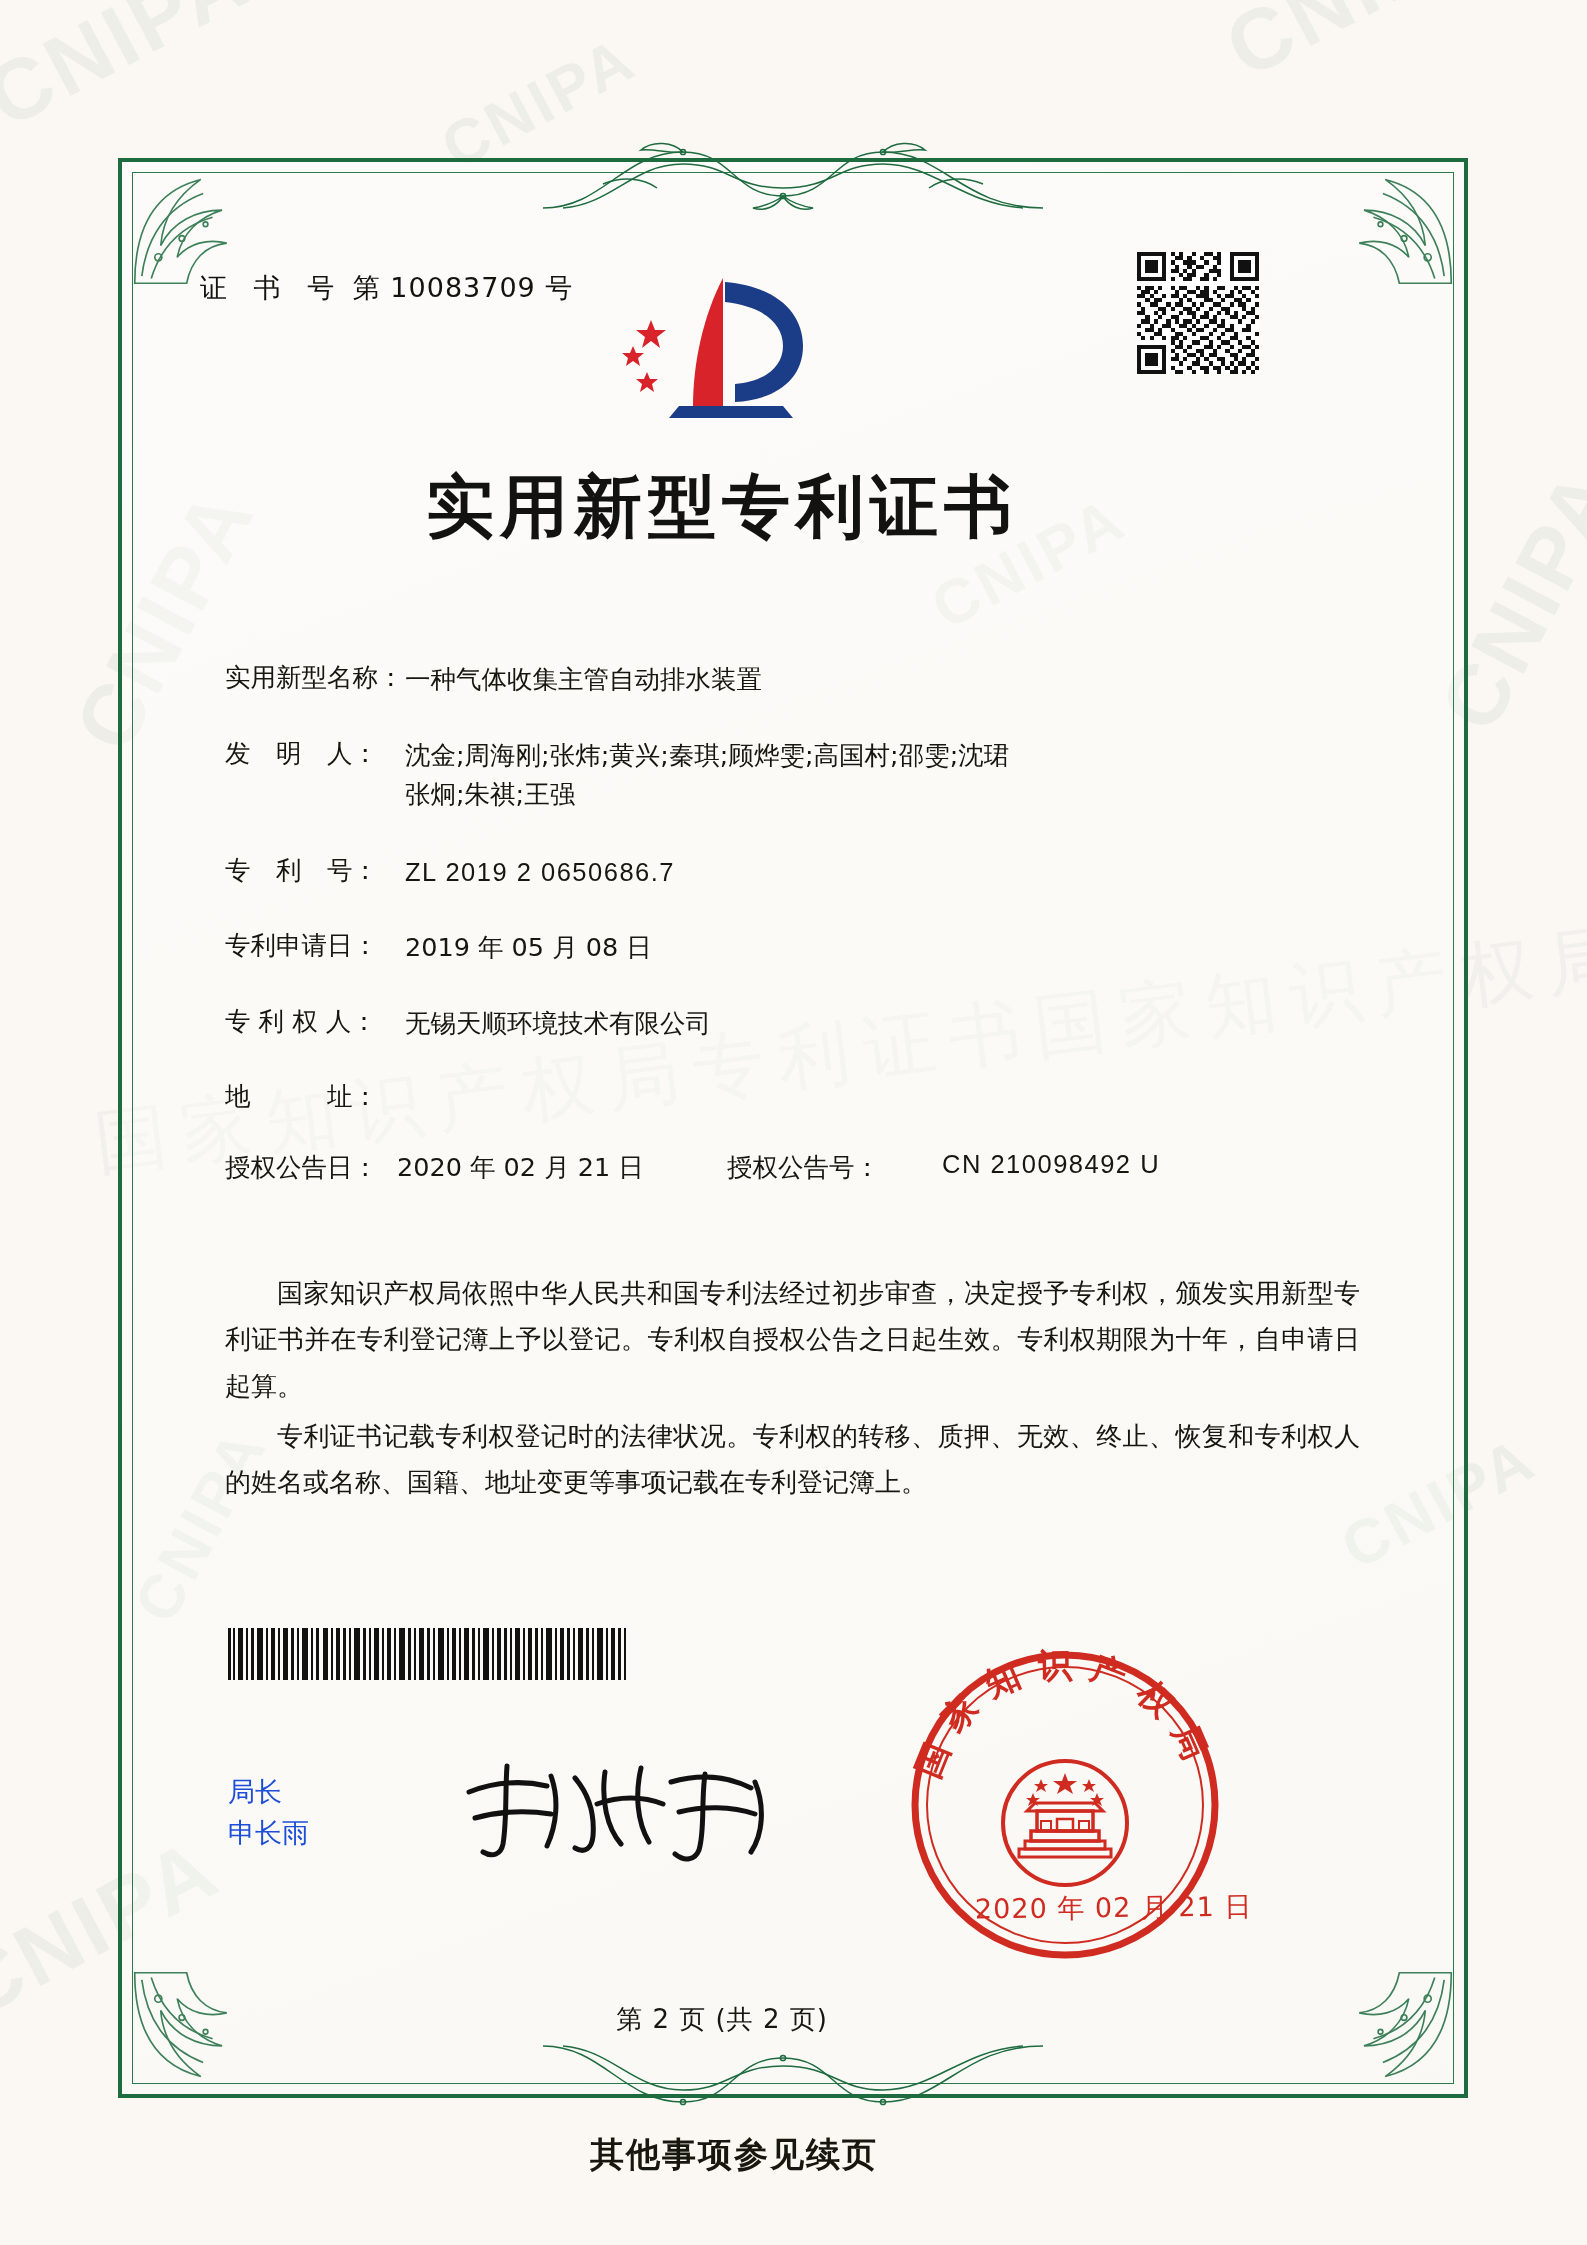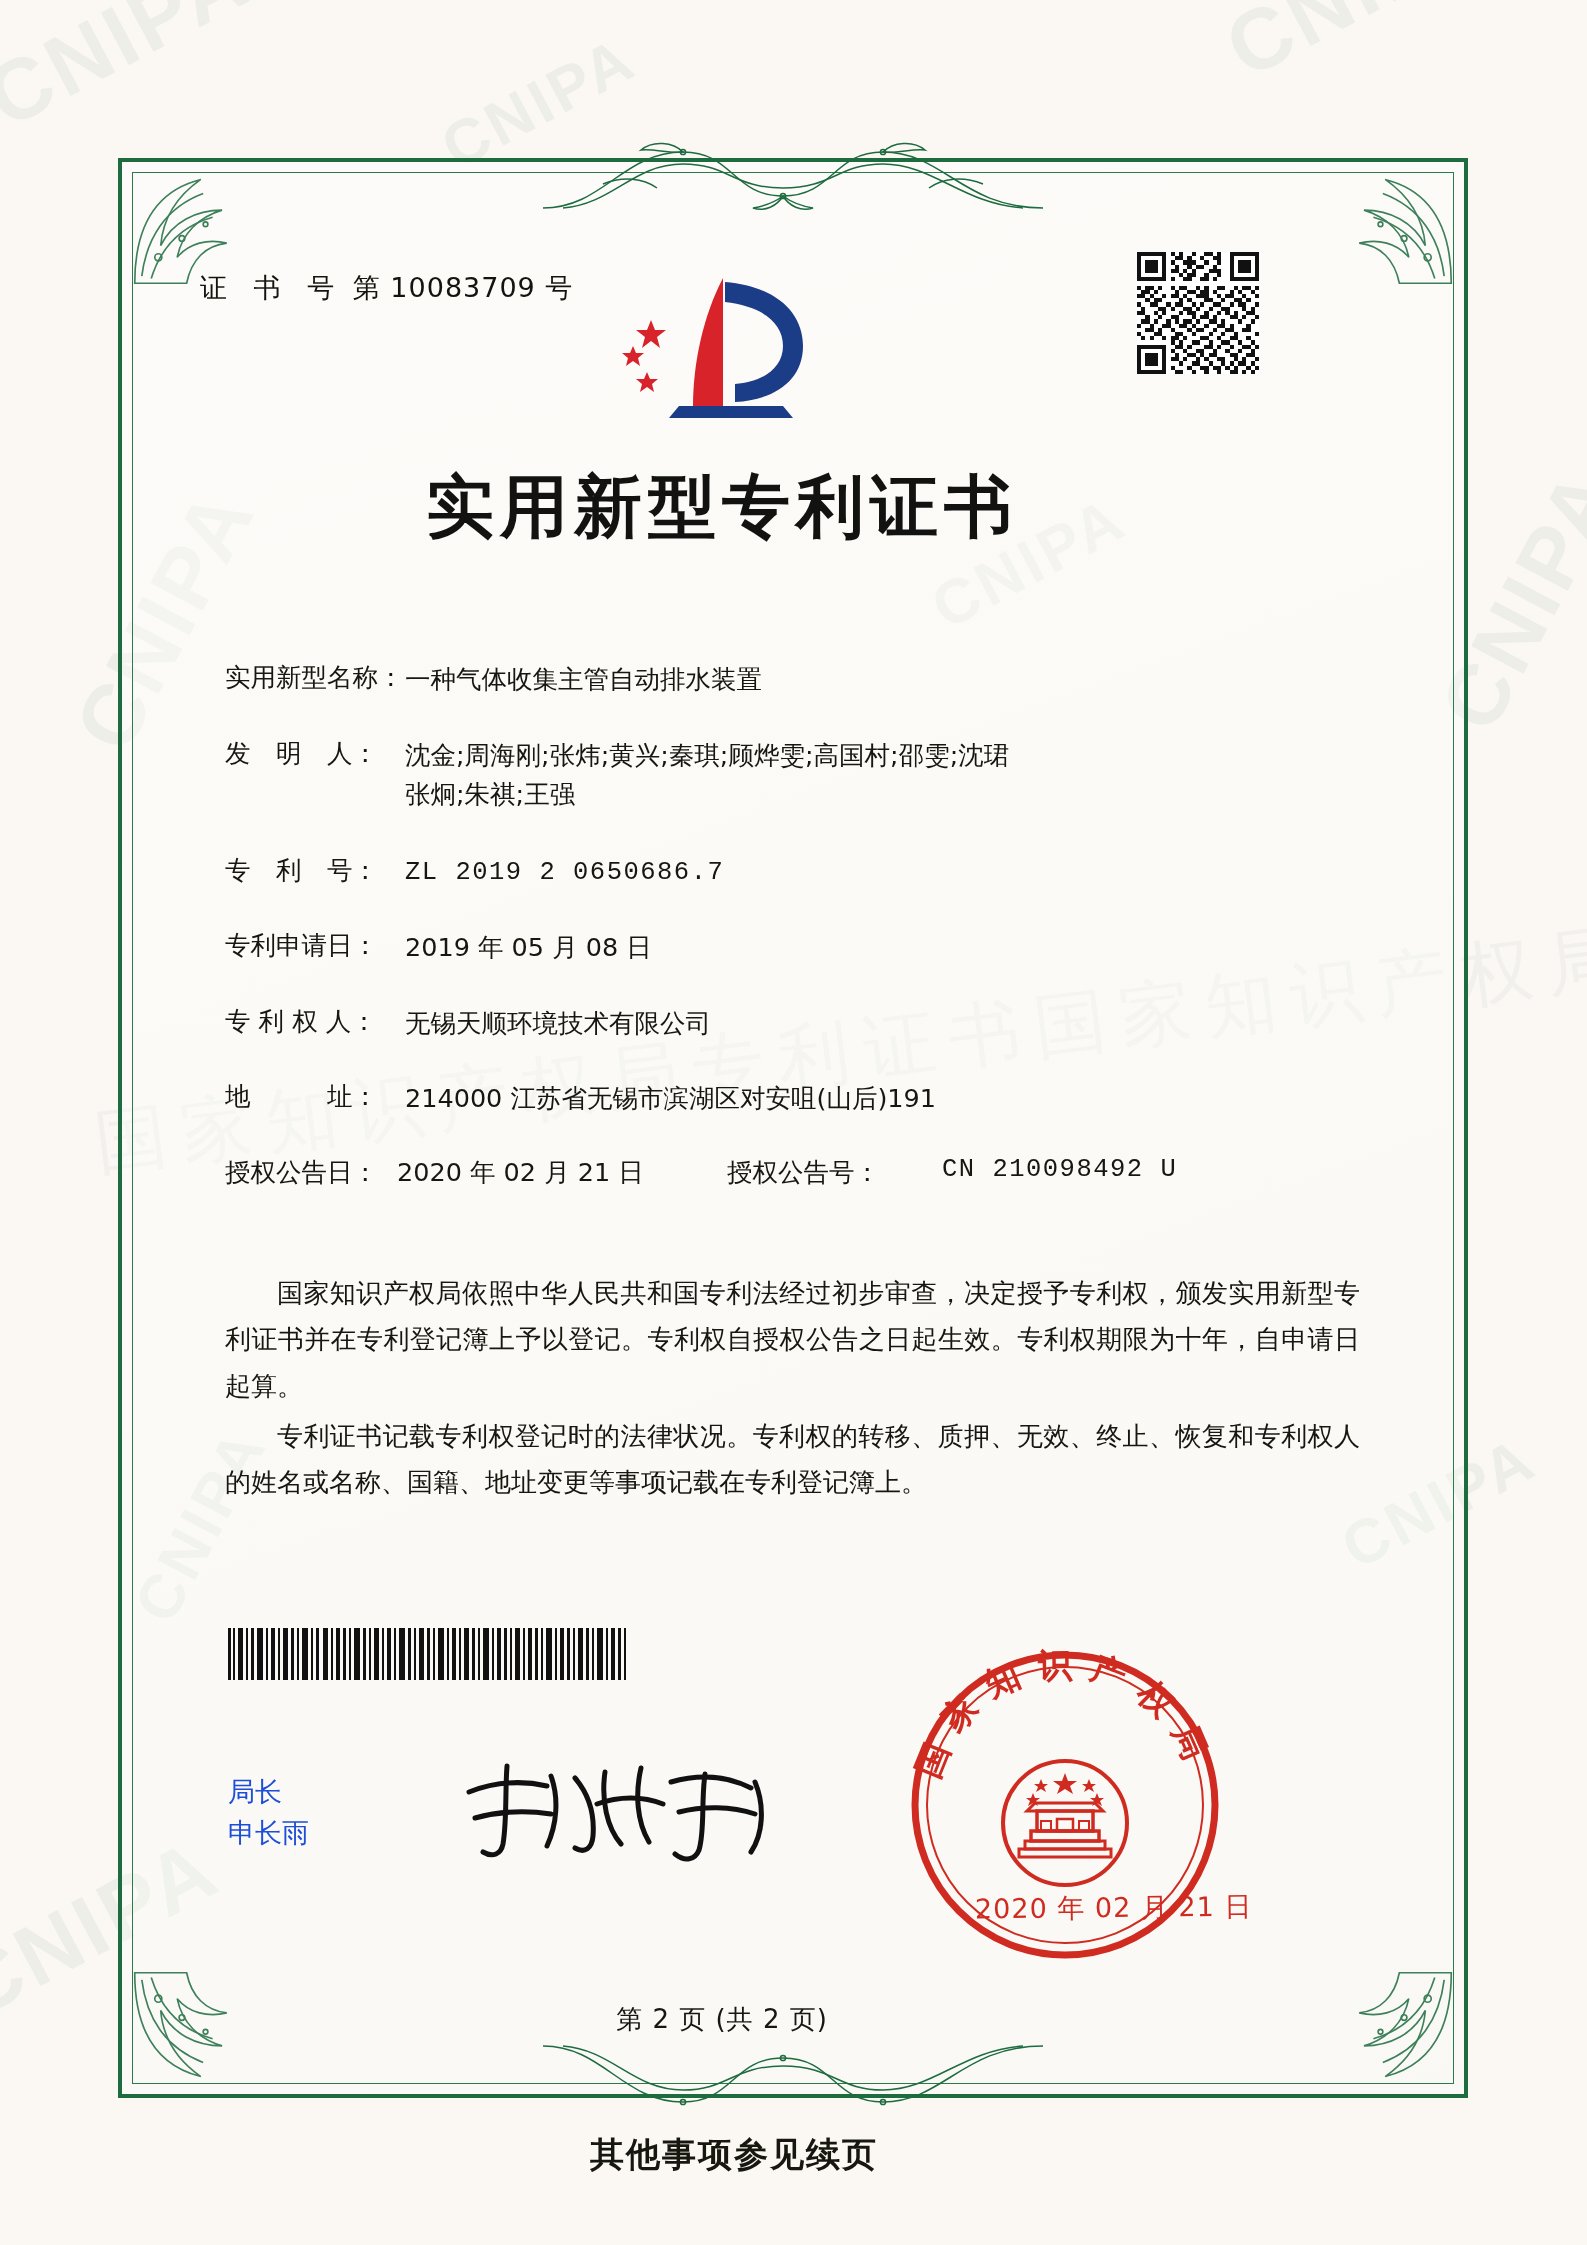--- a/index.html
+++ b/index.html
@@ -133,21 +133,21 @@
     font-family:"DejaVu Sans", sans-serif;
     color:#17170f;
     font-size:25.5px;
   }
   .row{display:flex;align-items:flex-start;margin-bottom:36px;gap:8px;}
   .row .label{
     width:172px;flex:0 0 172px;
     white-space:nowrap;
   }
   .row .value{flex:1;line-height:1.55;}
-  .mono{font-family:Liberation Mono, monospace;letter-spacing:1.5px;}
+  .mono{font-family:Liberation Sans, sans-serif;letter-spacing:1.5px;}
   .row.tight{margin-bottom:38px;}
   .value .line2{display:block;}
 
   .pub-row{display:flex;align-items:flex-start;margin-bottom:34px;}
   .pub-row .label{width:172px;flex:0 0 172px;white-space:nowrap;}
   .pub-row .value{width:330px;flex:0 0 330px;}
   .pub-row .label2{width:215px;flex:0 0 215px;white-space:nowrap;}
   .pub-row .value2{flex:1;}
 
   
@@ -605,21 +605,20 @@
       <div class="value">2019 年 05 月 08 日</div>
     </div>
 
     <div class="row">
       <div class="label">专 利 权 人：</div>
       <div class="value">无锡天顺环境技术有限公司</div>
     </div>
 
     <div class="row">
       <div class="label">地　　　址：</div>
-      <div class="value">214000 江苏省无锡市滨湖区对安咀(山后)191</div>
     </div>
 
     <div class="pub-row">
       <div class="label">授权公告日：</div>
       <div class="value">2020 年 02 月 21 日</div>
       <div class="label2">授权公告号：</div>
       <div class="value2 mono">CN 210098492 U</div>
     </div>
 
   </div>

